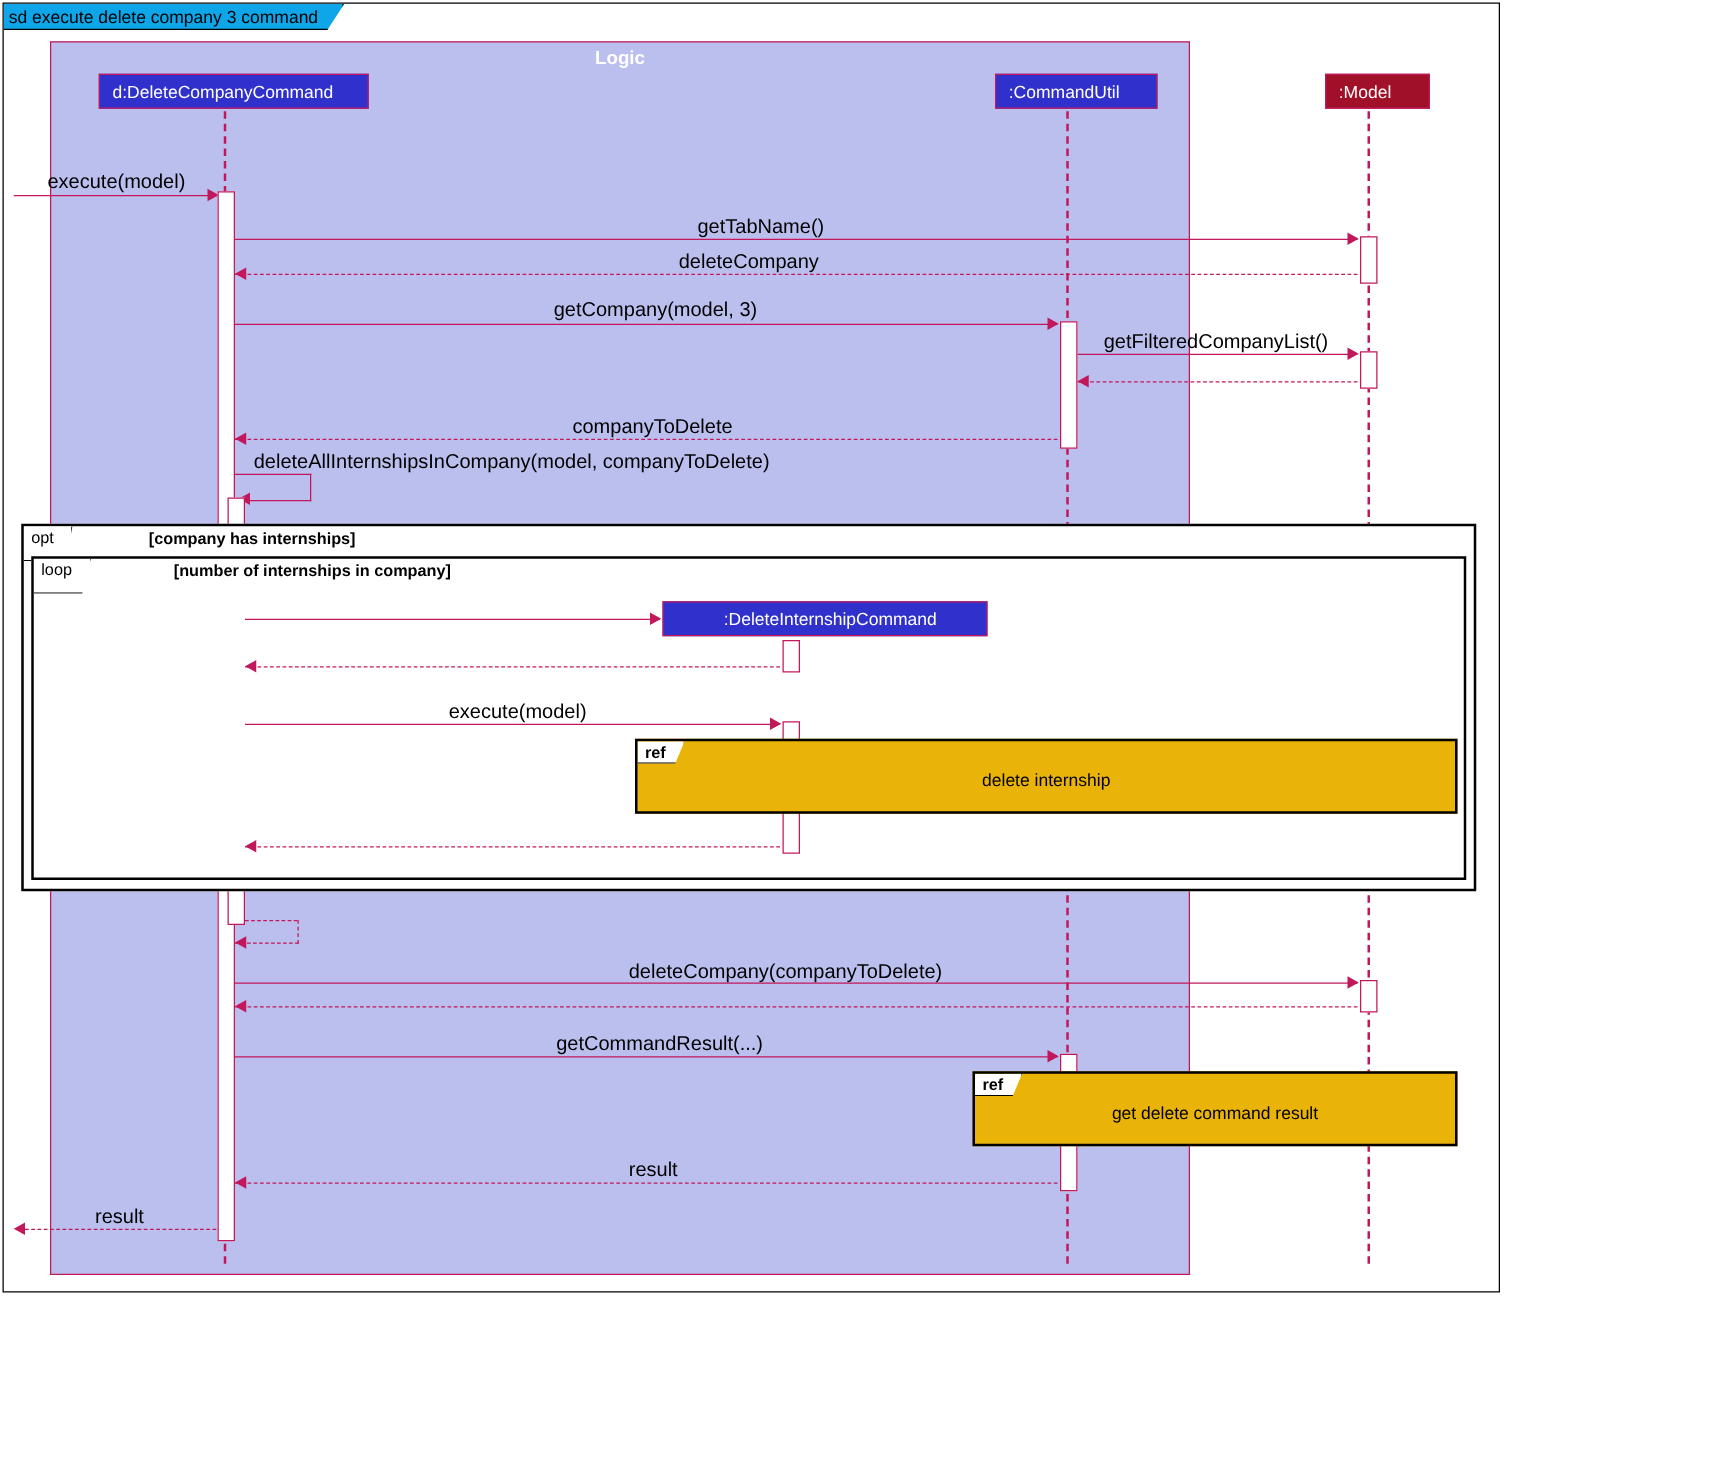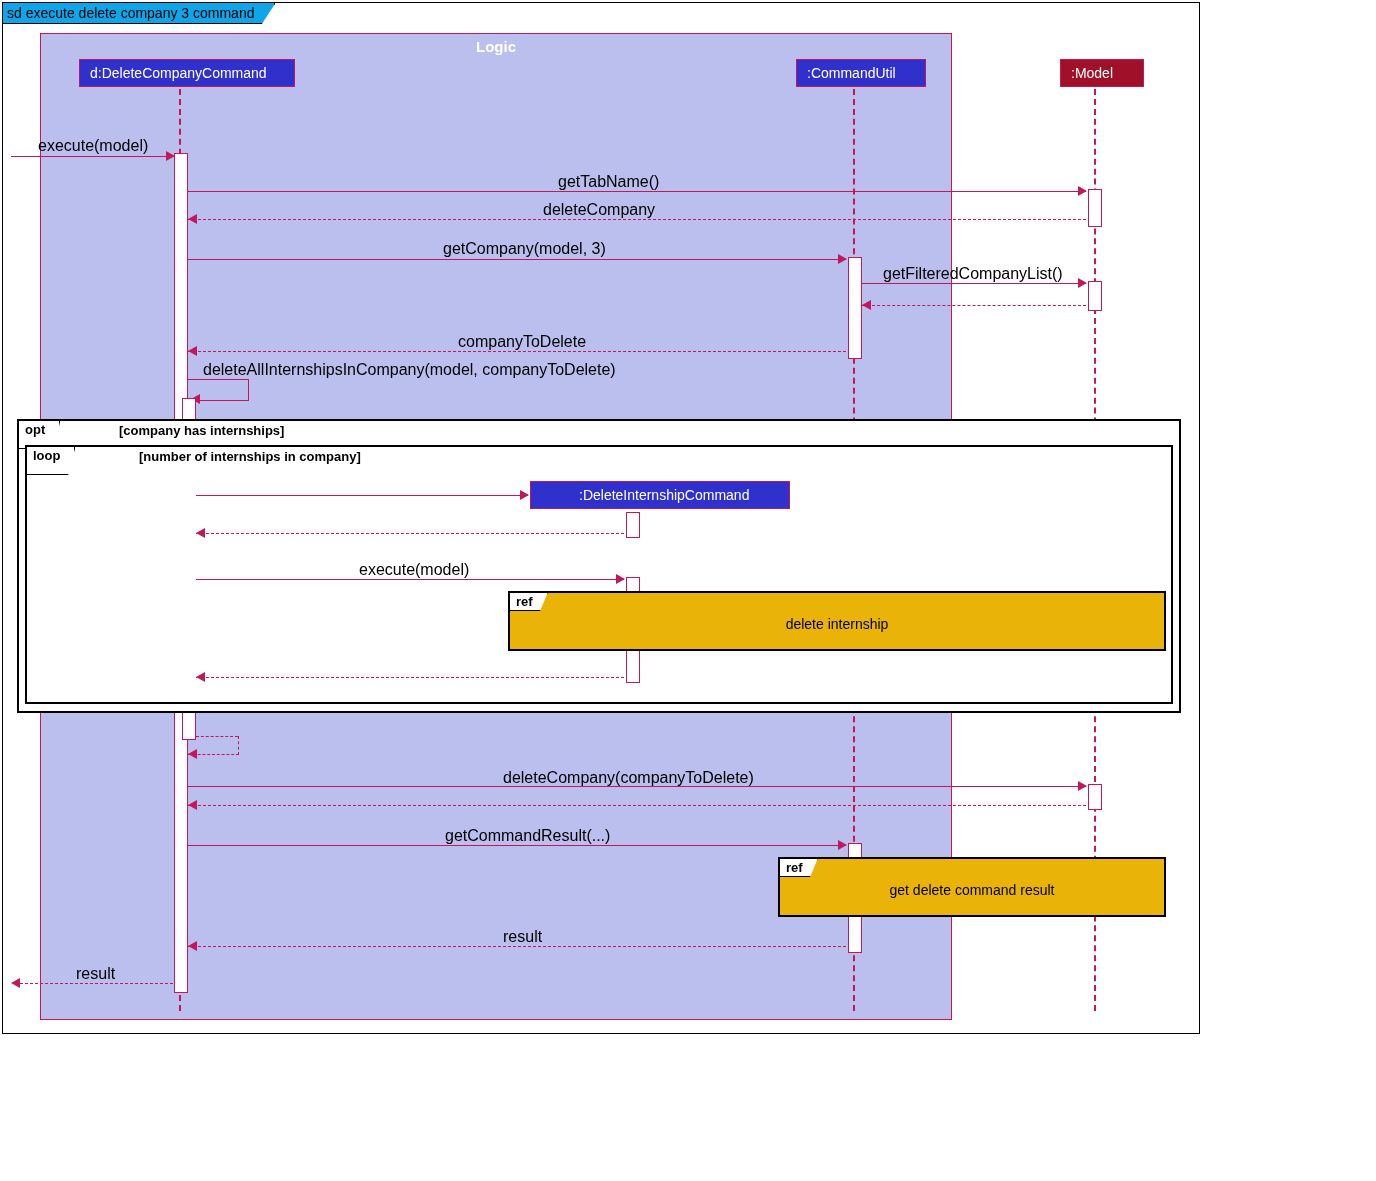--- a/index.html
+++ b/index.html
@@ -132,21 +132,21 @@
   background: #fff;
 }
 .fragment-tab {
   position: absolute;
   left: 0;
   top: 0;
   border-right: 1.5px solid #000;
   border-bottom: 1.5px solid #000;
   background: #fff;
   padding: 1px 14px 11px 6px;
-  font-weight: bold;
+  font-weight: normal;
   font-size: 13px;
   clip-path: polygon(0 0, 100% 0, 85% 100%, 0 100%);
 }
 .fragment-guard {
   position: absolute;
   font-weight: bold;
   font-size: 13px;
 }
 .ref-box {
   position: absolute;

